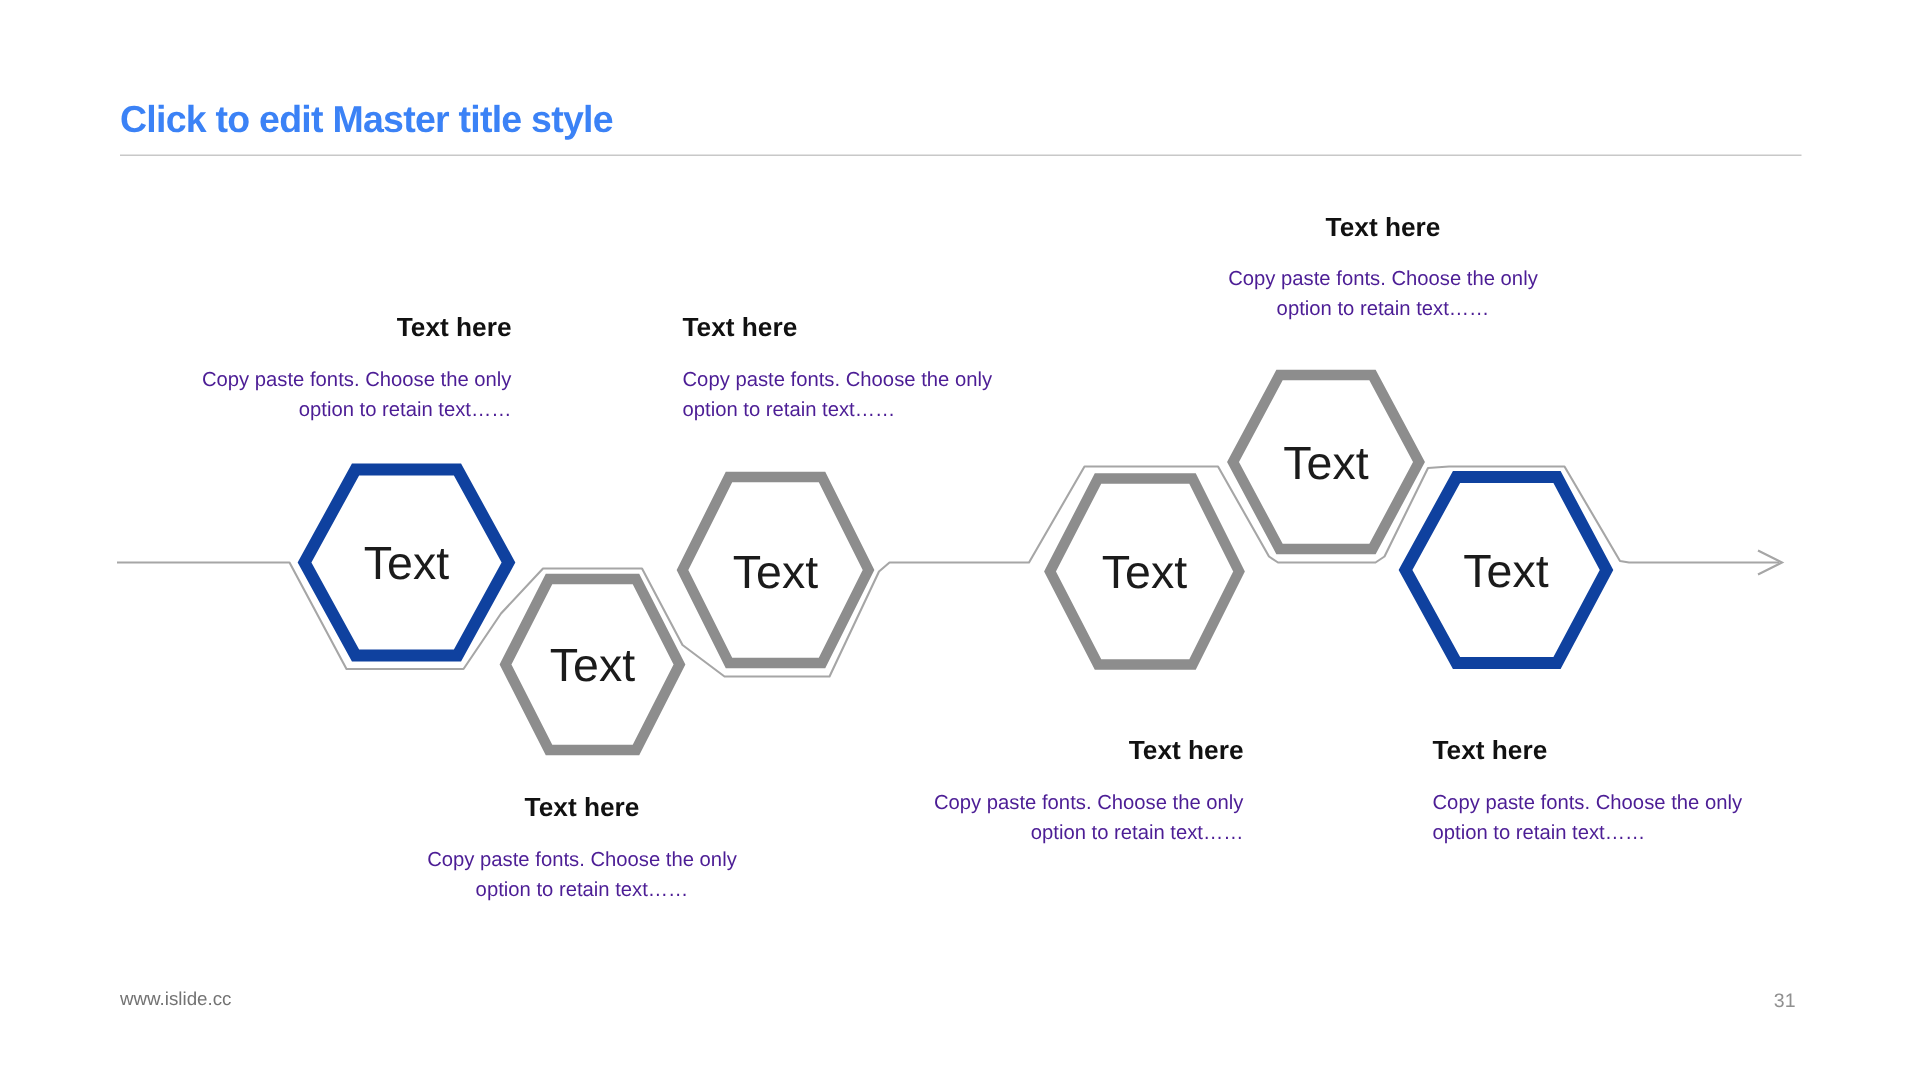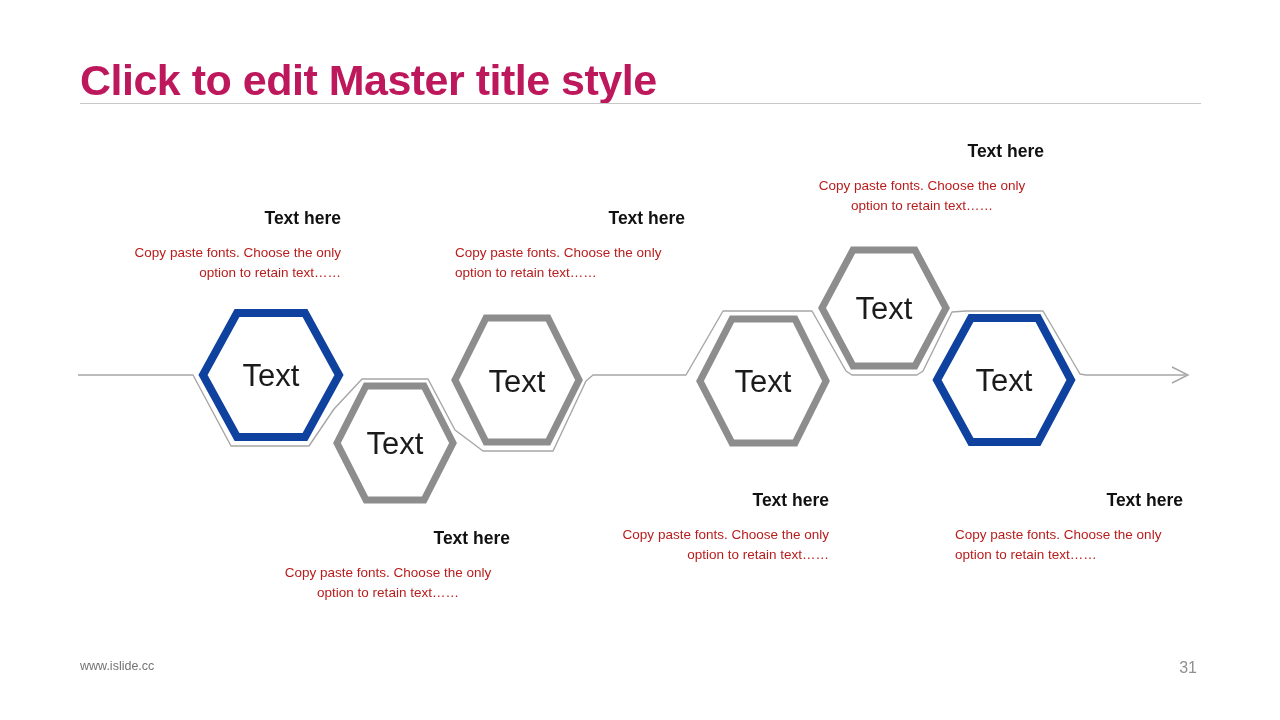--- a/index.html
+++ b/index.html
@@ -2,47 +2,47 @@
 <html><head>
 <meta charset="utf-8">
 <style>
   html,body{margin:0;padding:0;background:#e9e9e9;}
   .slide{
     position:relative;width:1280px;height:720px;background:#ffffff;
     overflow:hidden;font-family:"Liberation Sans",sans-serif;
   }
   .slide-title{
     position:absolute;left:80px;top:58px;width:1120px;
-    font-size:43px;font-weight:bold;color:#be185d;line-height:44px;
+    font-size:25px;font-weight:bold;color:#3b82f6;line-height:44px;
     letter-spacing:-0.5px;white-space:nowrap;
   }
   .title-divider{
     position:absolute;left:80px;top:103px;width:1121px;height:1px;
     background:#c8c8c8;
   }
   .diagram-svg{position:absolute;left:0;top:0;}
   .diagram-svg text{
     font-family:"Liberation Sans",sans-serif;font-size:31px;fill:#1b1b1b;
   }
   .block{position:absolute;}
   .align-right{text-align:right;}
   .align-left{text-align:left;}
   .align-center{text-align:center;}
   .block-heading{
     font-size:17.5px;font-weight:bold;color:#111111;
-    line-height:22px;margin-bottom:14px;text-align:right;
+    line-height:22px;margin-bottom:14px;
   }
   .block-body{
-    font-size:13.5px;color:#b91c1c;line-height:20px;white-space:nowrap;
+    font-size:13.5px;color:#4c1d95;line-height:20px;white-space:nowrap;
   }
   .footer-url{
     position:absolute;left:80px;top:659px;font-size:12.5px;color:#737373;
   }
   .page-number{
-    position:absolute;right:83px;top:659px;font-size:16px;color:#909090;
+    position:absolute;right:83px;top:659px;font-size:13px;color:#909090;
   }
 </style>
 </head>
 <body>
 
 <div class="slide">
 
   <div class="slide-title">Click to edit Master title style</div>
   <div class="title-divider"></div>
 

